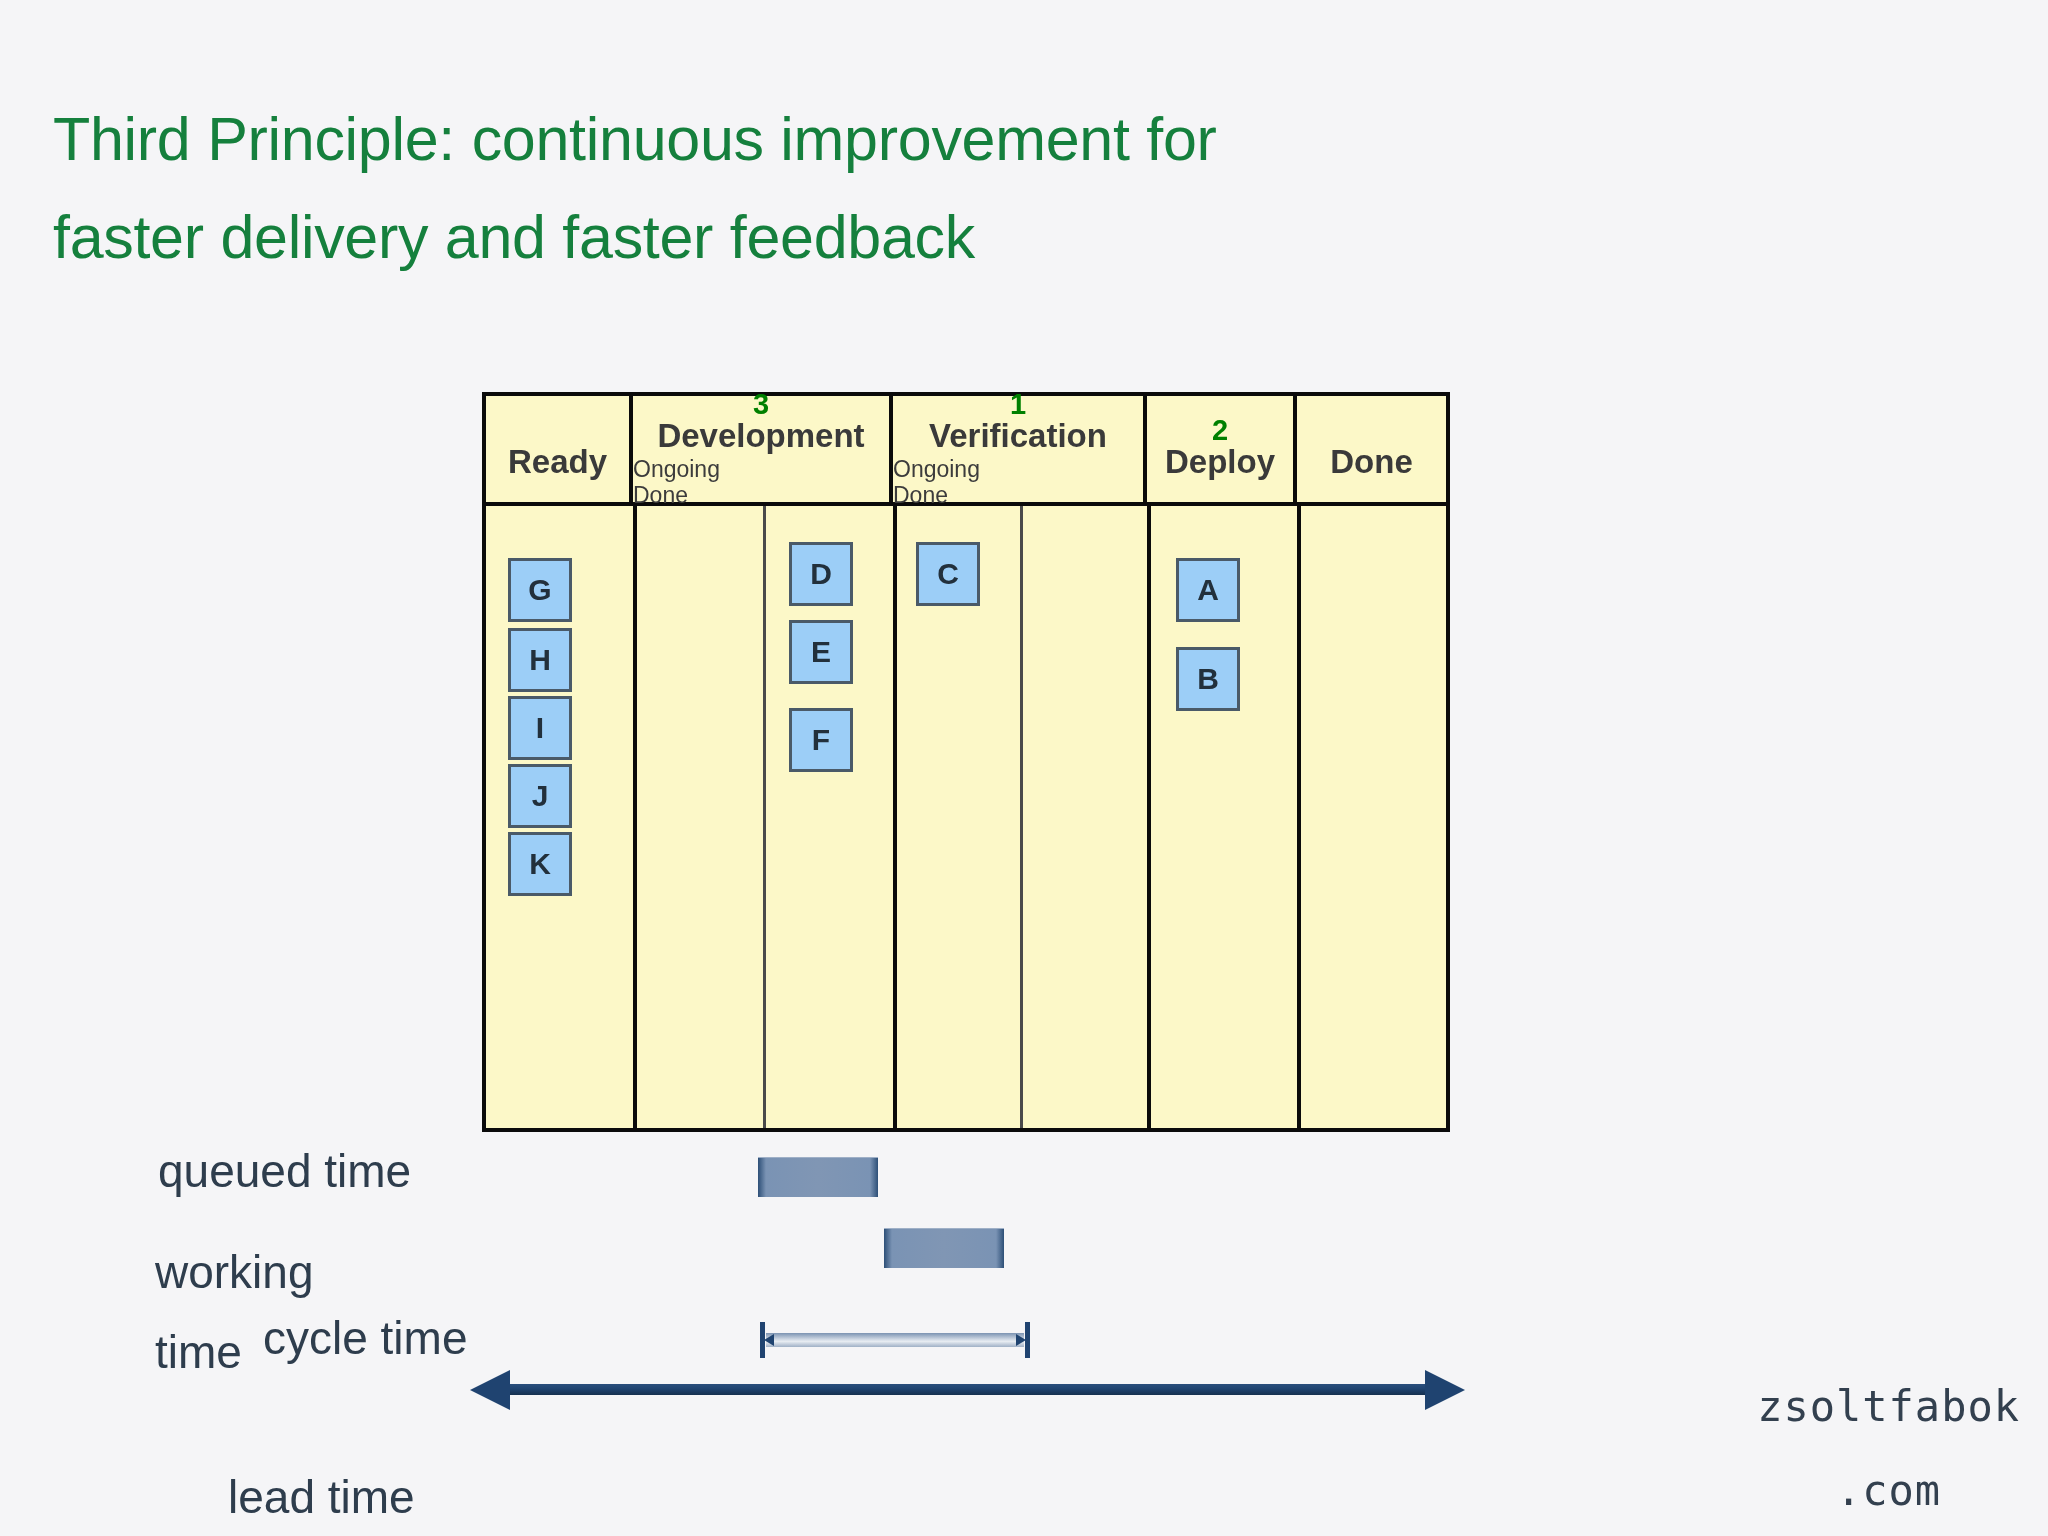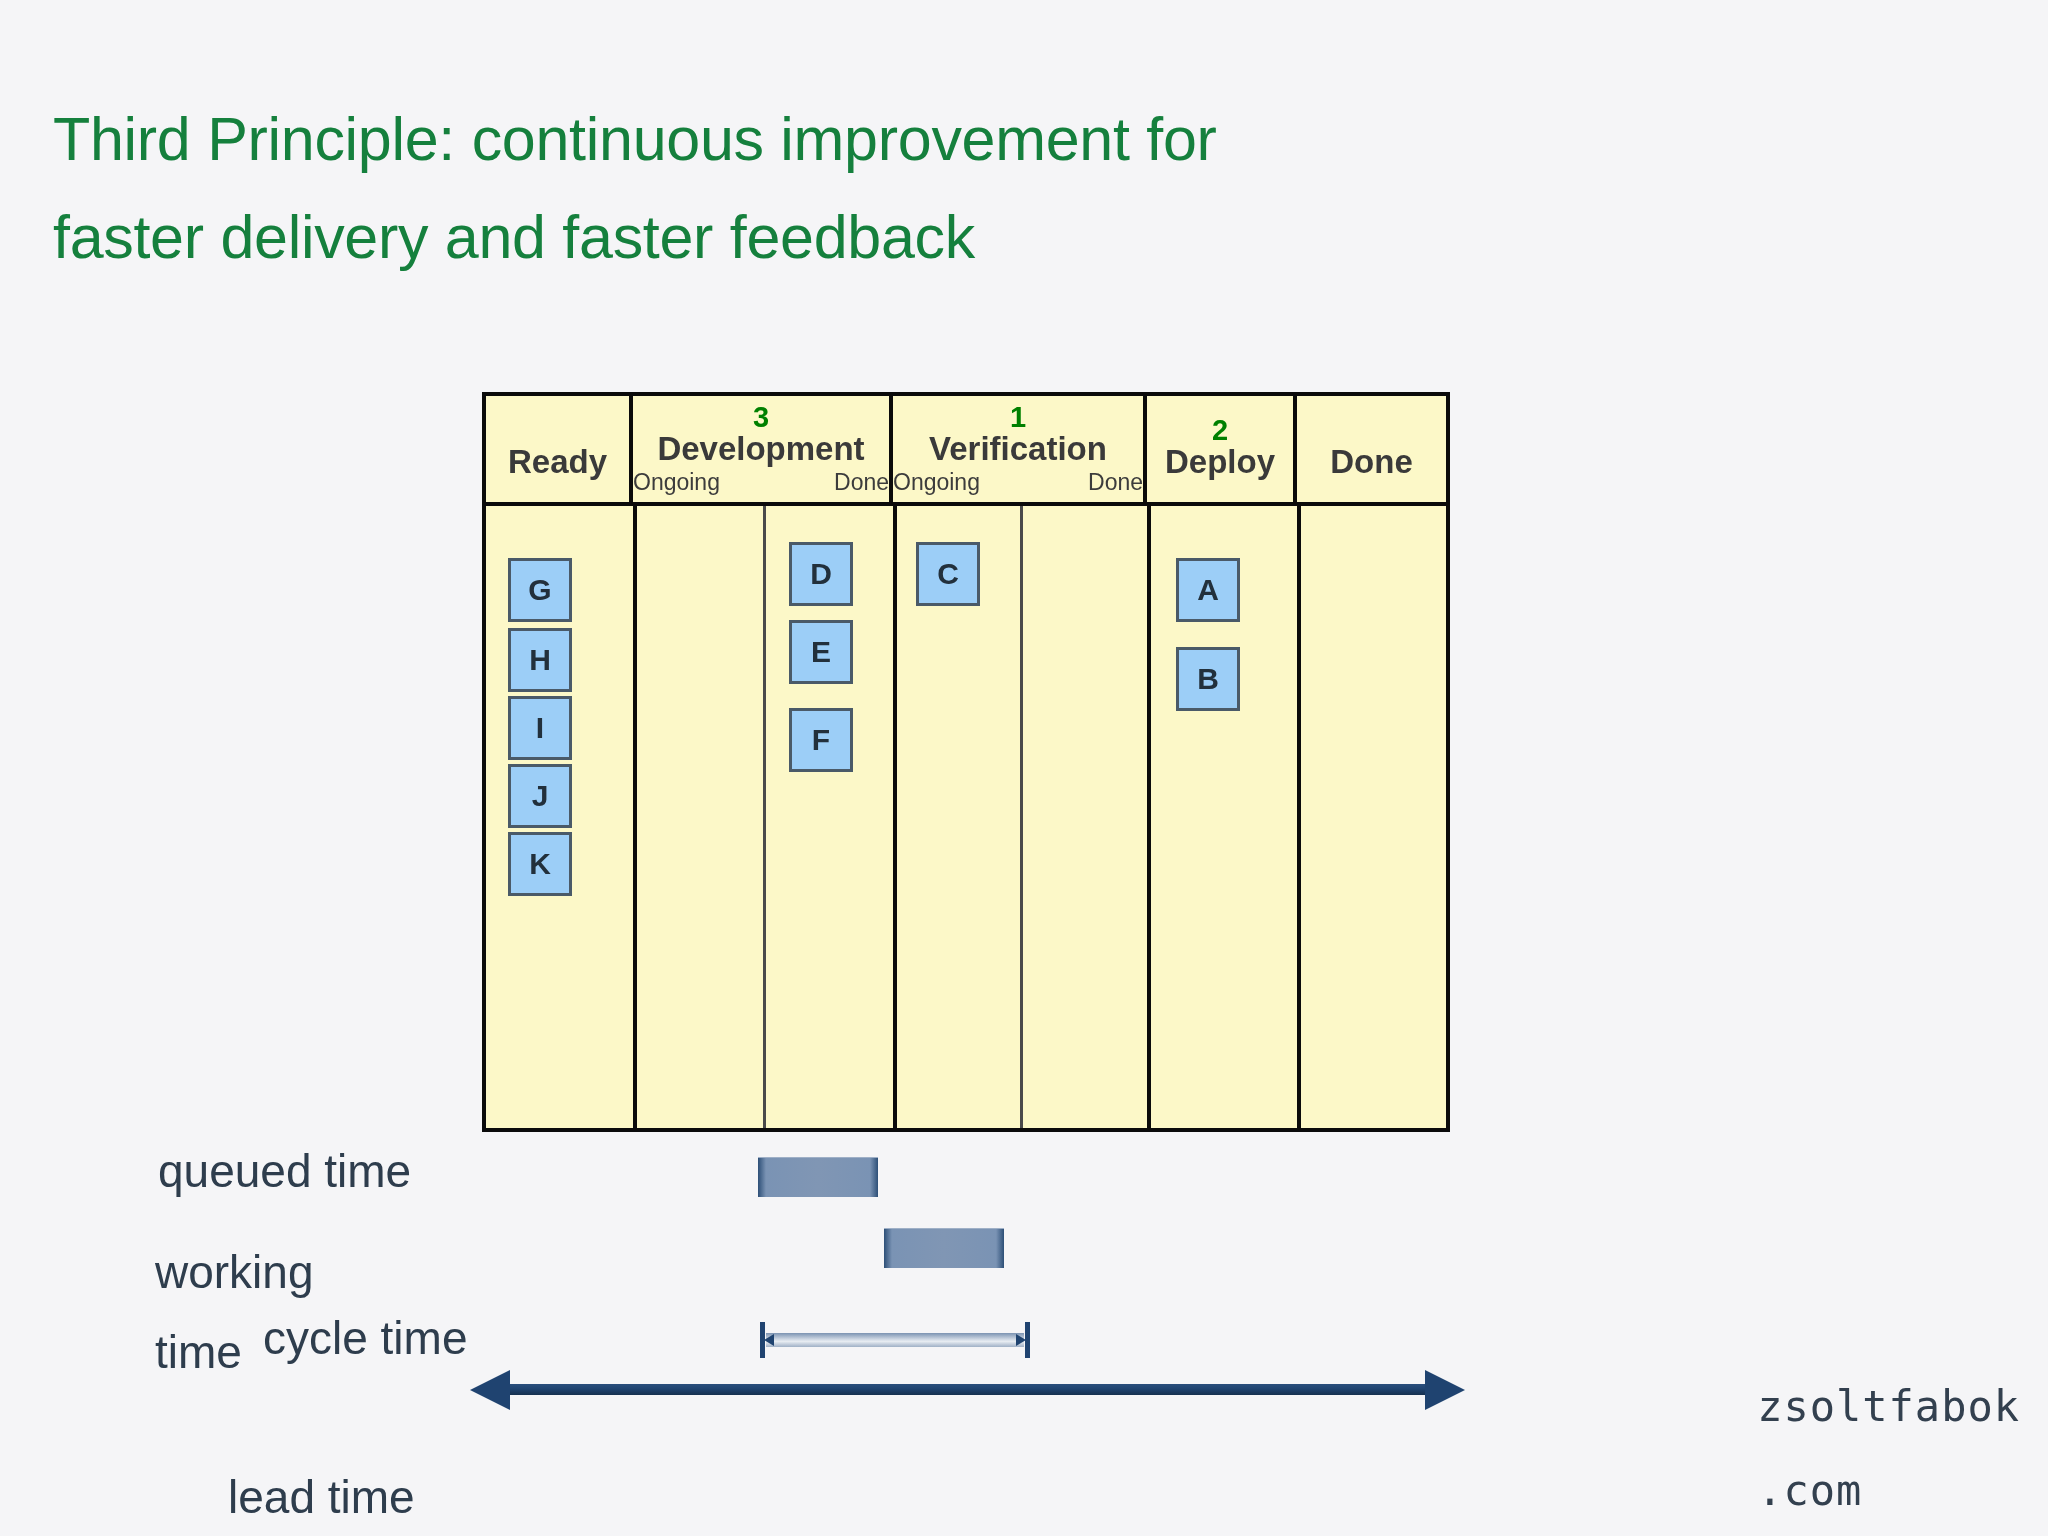--- a/index.html
+++ b/index.html
@@ -75,22 +75,23 @@
   .hdr-title {
     color: #3a3a3a;
     font-weight: bold;
     font-size: 33px;
     line-height: 38px;
     white-space: nowrap;
   }
   .sub-row {
     display: flex;
     width: 100%;
-    justify-content: space-between;
+    justify-content: flex-end;
     margin-top: 1px;
+    flex-direction: column;
   }
   .sub-label {
     font-size: 23px;
     color: #3c3c3c;
     line-height: 26px;
     font-weight: 400;
   }
 
   
   .body-divider {
@@ -193,21 +194,21 @@
     background: #1f4370;
   }
   #lead-time-arrow .lt-head.left  { left: 0;  clip-path: polygon(100% 0, 100% 100%, 0 50%); }
   #lead-time-arrow .lt-head.right { right: 0; clip-path: polygon(0 0, 0 100%, 100% 50%); }
 
   
   #site-logo {
     position: absolute;
     right: 28px;
     bottom: 22px;
-    text-align: left;
+    text-align: center;
     font-family: "DejaVu Sans Mono", monospace;
     color: #33404f;
     line-height: 46px;
   }
   #site-logo .logo-name { font-size: 42px; letter-spacing: 1px; display: block; }
   #site-logo .logo-tld  { font-size: 42px; letter-spacing: 1px; display: block; margin-top: 38px; }
 </style>
 </head>
 <body>
 

